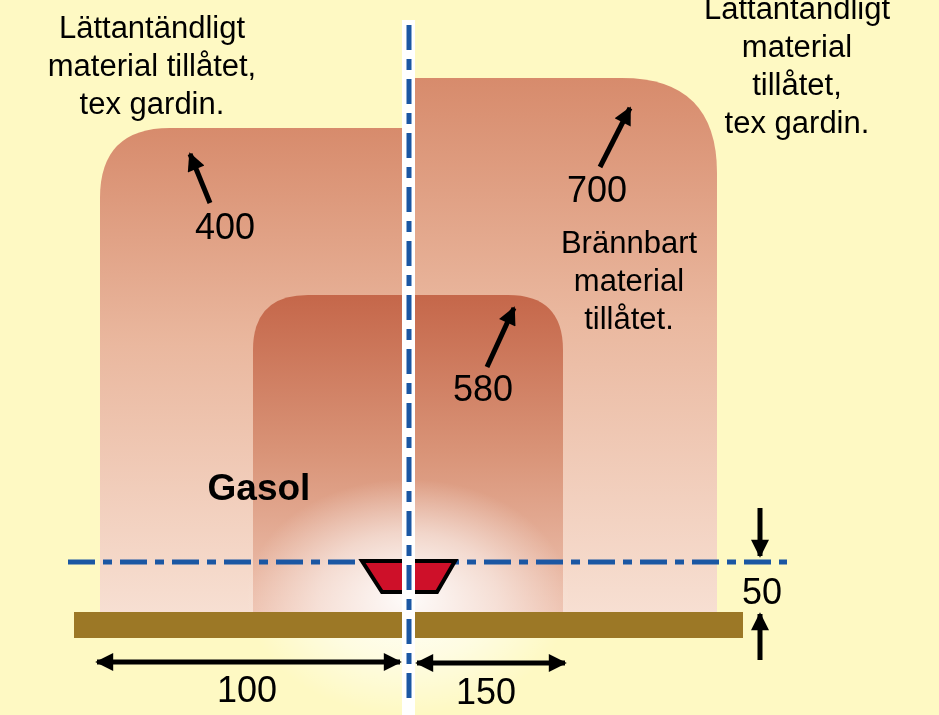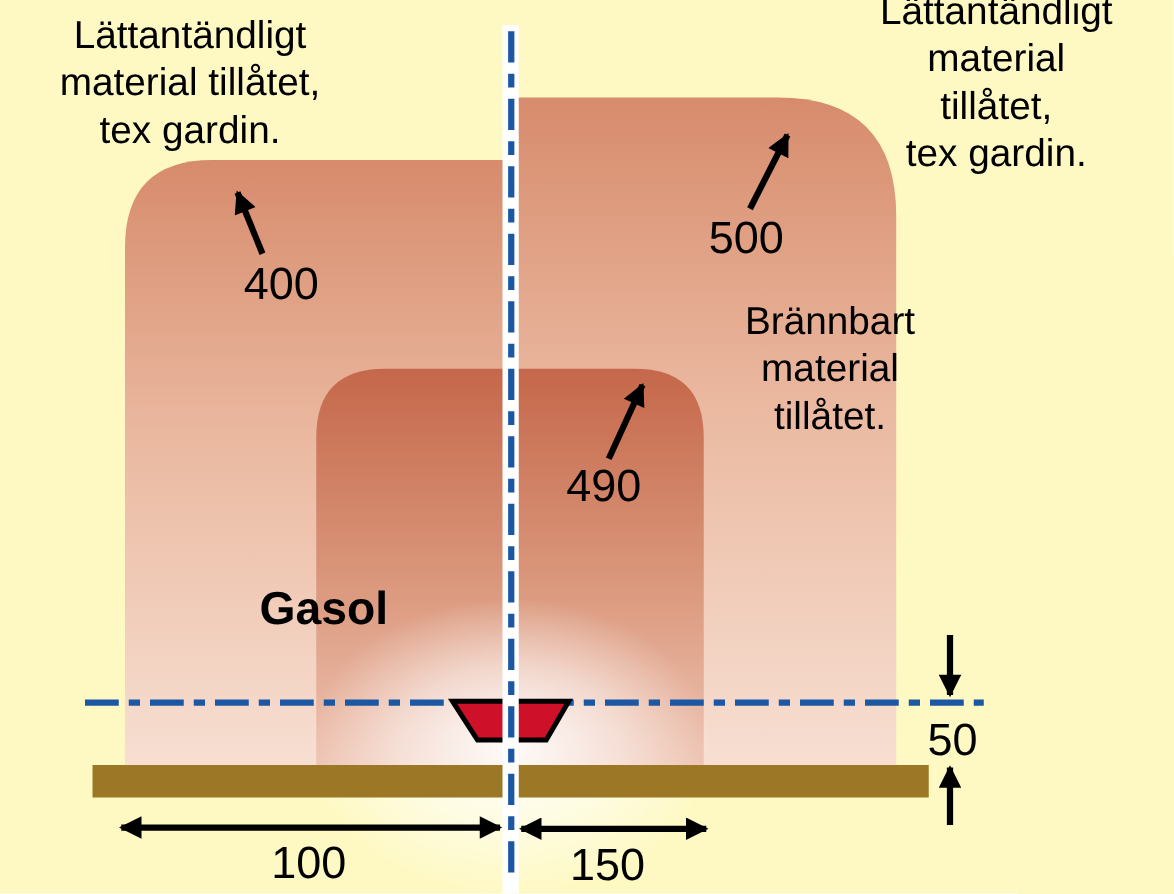--- a/index.html
+++ b/index.html
@@ -97,32 +97,32 @@
   </svg>
 
   <div class="txt" style="left:152px; top:66px;">Lättantändligt
 material tillåtet,
 tex gardin.</div>
 
   <div class="txt" style="left:797px; top:66px;">Lättantändligt
 material tillåtet,
 tex gardin.</div>
 
-  <div class="txt" style="left:629px; top:295px;margin-left:35px;">Brännbart
+  <div class="txt" style="left:629px; top:281px;">Brännbart
 material
 tillåtet.</div>
 
   <div class="txt burner-label" style="left:259px; top:487px;">Gasol</div>
 
 
   <div class="txt num" style="left:225px; top:227px;">400</div>
 
-  <div class="txt num" style="left:597px; top:190px;">500</div>
+  <div class="txt num" style="left:597px; top:190px;">700</div>
 
-  <div class="txt num" style="left:483px; top:389px;">490</div>
+  <div class="txt num" style="left:483px; top:389px;">580</div>
 
   <div class="txt num" style="left:247px; top:690px;">100</div>
 
   <div class="txt num" style="left:486px; top:692px;">150</div>
 
   <div class="txt num" style="left:762px; top:592px;">50</div>
 
 </div>
 
 </body></html>

